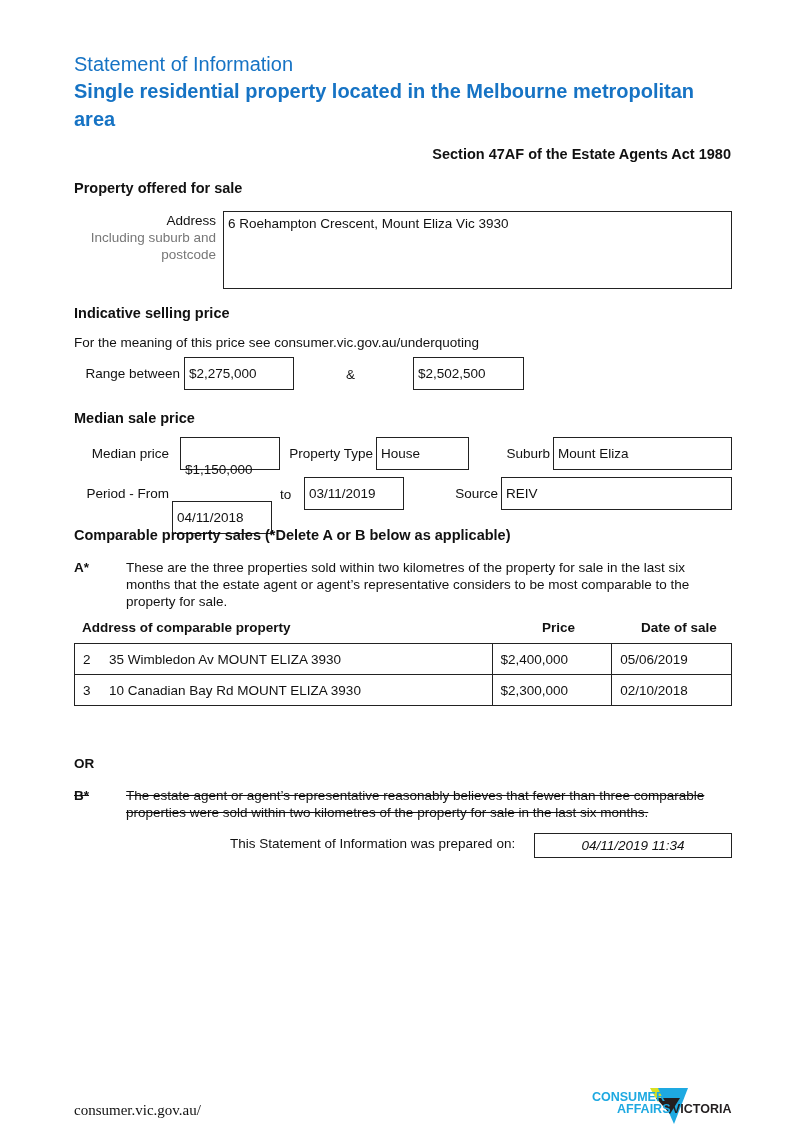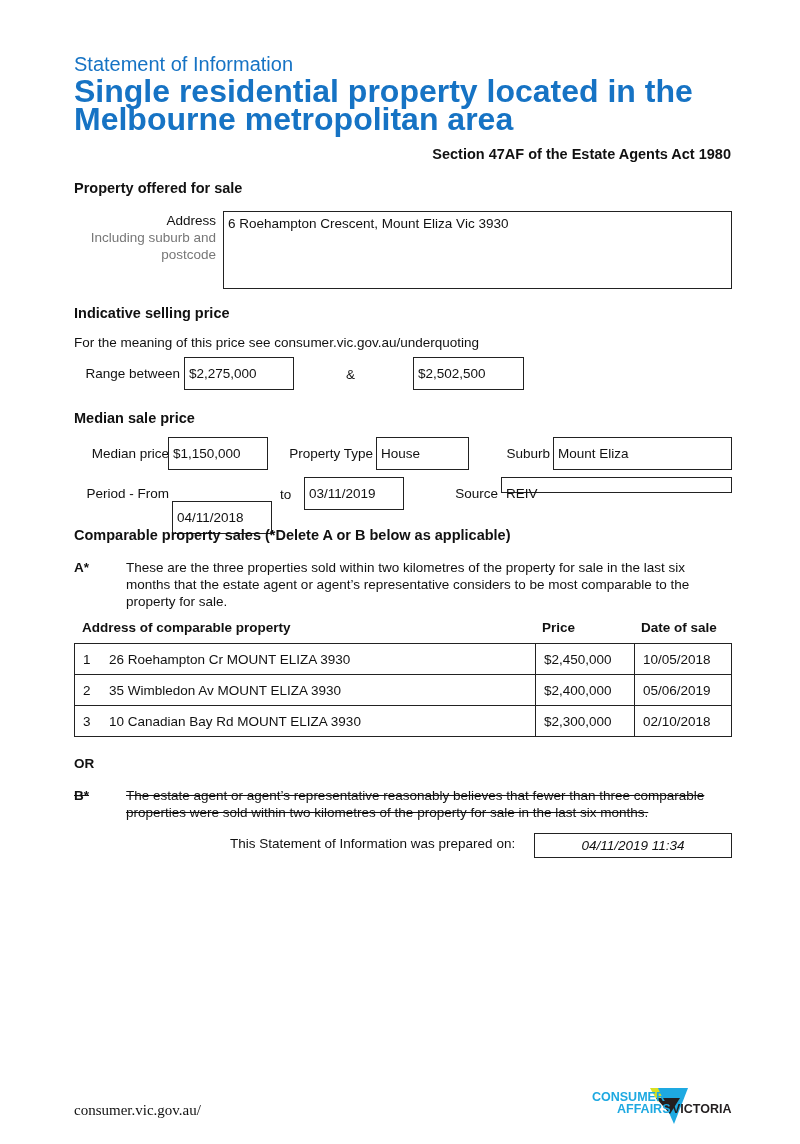--- a/index.html
+++ b/index.html
@@ -1,20 +1,20 @@
 <!DOCTYPE html>
 <html><head>
 <meta charset="utf-8">
 <style>
   html, body { margin: 0; padding: 0; background: #ffffff; }
   body { width: 800px; height: 1144px; position: relative; overflow: hidden;
          font-family: "Liberation Sans", sans-serif; color: #111; }
   .abs { position: absolute; }
   .subtitle { left: 74px; top: 53px; font-size: 20px; color: #1673c4; }
-  .title { left: 74px; top: 77px; font-size: 32px; font-weight: bold; color: #1673c4; line-height: 28px; width: 660px; }
+  .title { left: 74px; top: 77px; font-size: 20px; font-weight: bold; color: #1673c4; line-height: 28px; width: 660px; }
   .act { right: 69px; top: 146px; font-size: 14.5px; font-weight: bold; }
   .h2 { left: 74px; font-size: 14.5px; font-weight: bold; }
   .lbl { font-size: 13.5px; text-align: right; }
   .box { border: 1.4px solid #222; font-size: 13.5px; box-sizing: border-box; padding: 5px 4px 0 4px; }
   .gray { color: #777; }
   .txt { font-size: 13.5px; line-height: 17px; }
   table.comp { position: absolute; left: 74px; top: 643px; width: 658px; border-collapse: collapse; font-size: 13.5px; }
   table.comp td { border: 1.4px solid #222; height: 30px; padding: 0 8px; }
   .thc { font-size: 13.5px; font-weight: bold; }
   .strike { text-decoration: line-through; }
@@ -38,50 +38,43 @@
 
 <div class="abs h2" style="top:305px;">Indicative selling price</div>
 <div class="abs txt" style="left:74px; top:334px;">For the meaning of this price see consumer.vic.gov.au/underquoting</div>
 <div class="abs lbl" style="left:80px; width:100px; top:366px;">Range between</div>
 <div class="abs box" style="left:184px; top:357px; width:110px; height:33px; padding-top:8px;">$2,275,000</div>
 <div class="abs txt" style="left:346px; top:366px;">&amp;</div>
 <div class="abs box" style="left:413px; top:357px; width:111px; height:33px; padding-top:8px;">$2,502,500</div>
 
 <div class="abs h2" style="top:410px;">Median sale price</div>
 <div class="abs lbl" style="left:80px; width:89px; top:446px;">Median price</div>
-<div class="abs box" style="left:168px; top:437px; width:100px; height:33px; padding-top:8px;">$1,150,000</div>
+<div class="abs box" style="left:180px; top:437px; width:100px; height:33px; padding-top:24px;">$1,150,000</div>
 <div class="abs lbl" style="left:280px; width:93px; top:446px;">Property Type</div>
 <div class="abs box" style="left:376px; top:437px; width:93px; height:33px; padding-top:8px;">House</div>
 <div class="abs lbl" style="left:490px; width:60px; top:446px;">Suburb</div>
 <div class="abs box" style="left:553px; top:437px; width:179px; height:33px; padding-top:8px;">Mount Eliza</div>
 
 <div class="abs lbl" style="left:74px; width:95px; top:486px;">Period - From</div>
 <div class="abs box" style="left:172px; top:477px; width:100px; height:33px; padding-top:8px;margin-top:24px;">04/11/2018</div>
 <div class="abs txt" style="left:280px; top:486px;">to</div>
 <div class="abs box" style="left:304px; top:477px; width:100px; height:33px; padding-top:8px;">03/11/2019</div>
 <div class="abs lbl" style="left:440px; width:58px; top:486px;">Source</div>
-<div class="abs box" style="left:501px; top:477px; width:231px; height:16px; padding-top:8px;">REIV</div>
+<div class="abs box" style="left:501px; top:477px; width:231px; height:33px; padding-top:8px;">REIV</div>
 
 <div class="abs h2" style="top:527px;">Comparable property sales (*Delete A or B below as applicable)</div>
 <div class="abs txt" style="left:74px; top:559px; font-weight:bold;">A*</div>
 <div class="abs txt" style="left:126px; top:559px; width:600px;">These are the three properties sold within two kilometres of the property for sale in the last six months that the estate agent or agent’s representative considers to be most comparable to the property for sale.</div>
 
 <div class="abs thc" style="left:82px; top:620px;">Address of comparable property</div>
 <div class="abs thc" style="left:542px; top:620px;">Price</div>
 <div class="abs thc" style="left:641px; top:620px;">Date of sale</div>
 
 <table class="comp">
   <tbody>
-      <tr>
-    <td style="width:444px;">
-      <span style="display:inline-block; width:26px;">1</span><span>26 Roehampton Cr MOUNT ELIZA 3930</span>
-    </td>
-    <td style="width:82px;">$2,450,000</td>
-    <td>10/05/2018</td>
-  </tr>
   <tr>
     <td>
       <span style="display:inline-block; width:26px;">2</span><span>35 Wimbledon Av MOUNT ELIZA 3930</span>
     </td>
     <td>$2,400,000</td>
     <td>05/06/2019</td>
   </tr>
   <tr>
     <td>
       <span style="display:inline-block; width:26px;">3</span><span>10 Canadian Bay Rd MOUNT ELIZA 3930</span>

